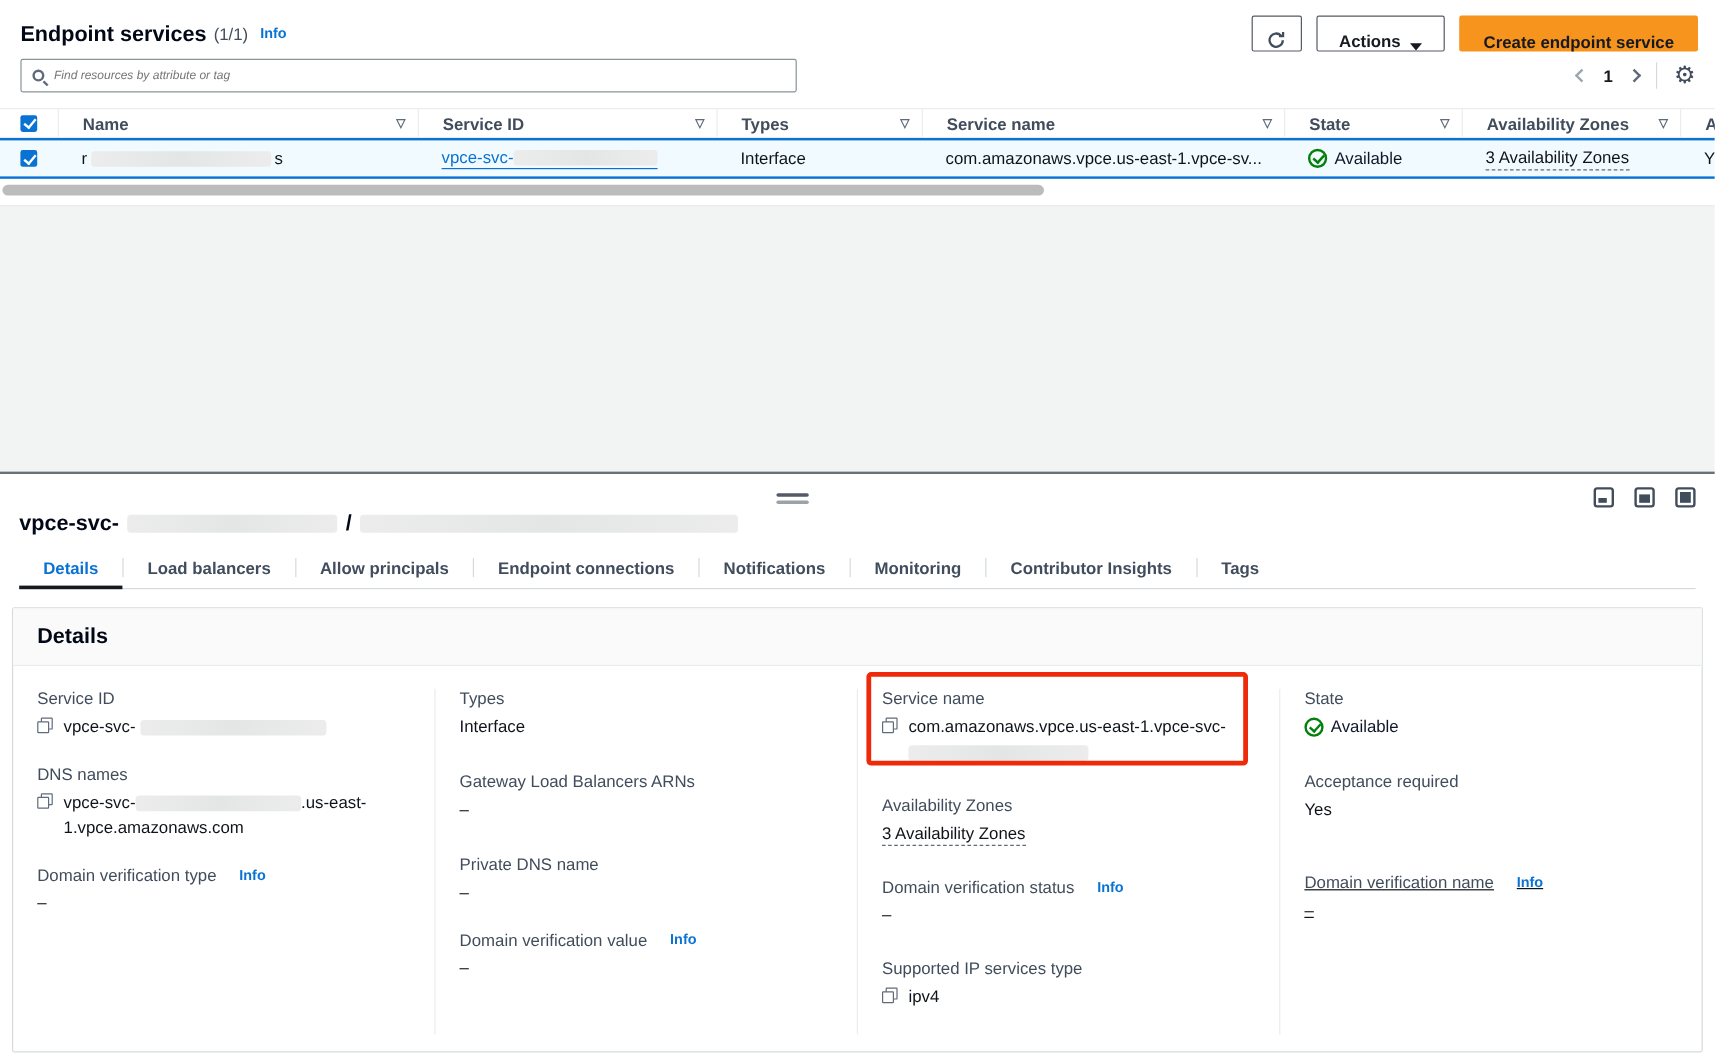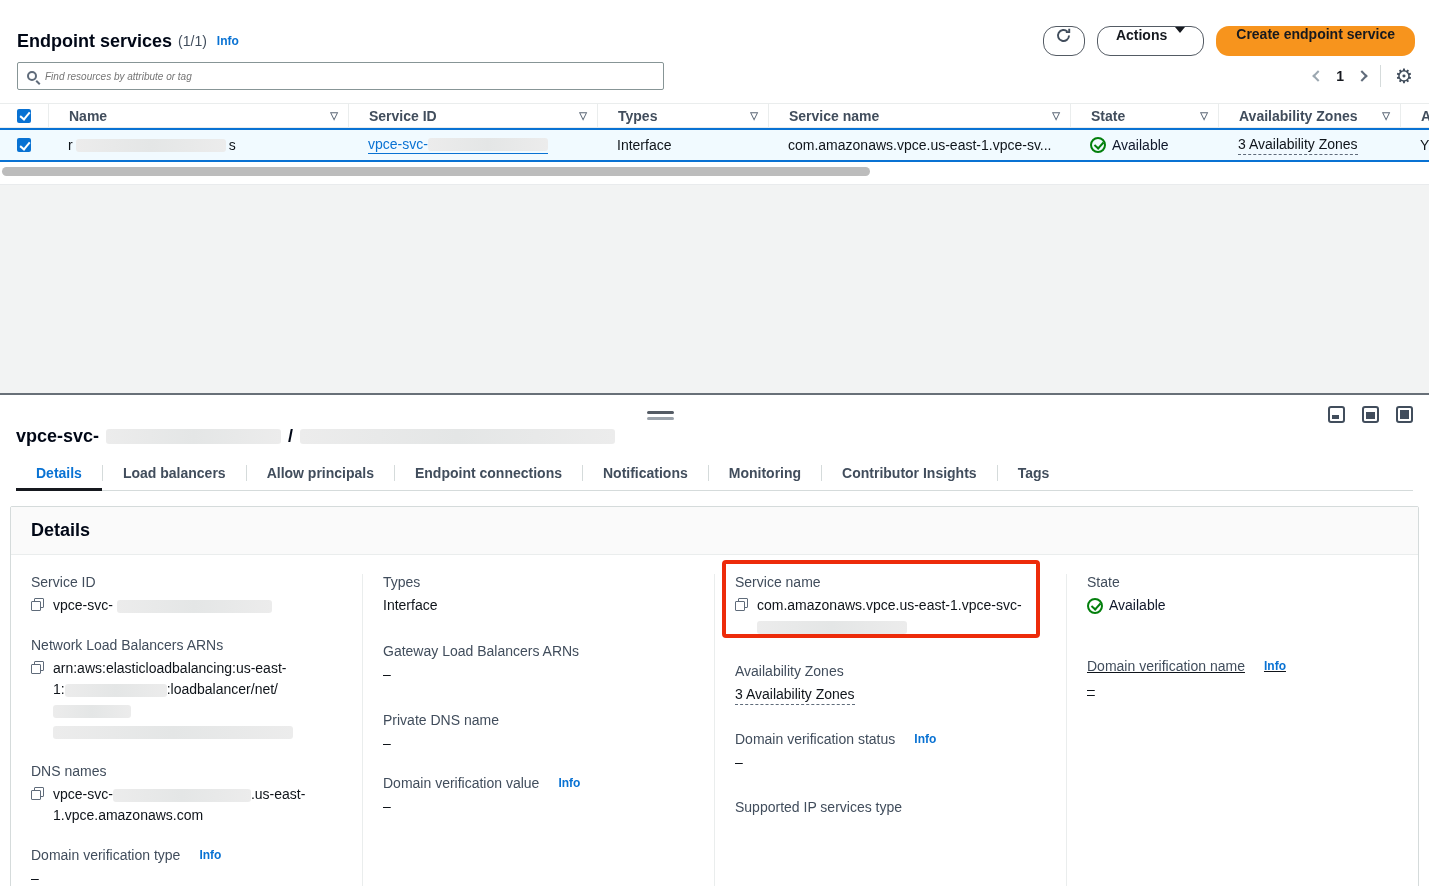--- a/index.html
+++ b/index.html
@@ -1,27 +1,27 @@
 <!DOCTYPE html>
 <html><head>
 <meta charset="utf-8">
 <style>
   * { box-sizing: border-box; margin: 0; padding: 0; }
   html,body { width:1429px; height:886px; overflow:hidden; background:#fff;
     font-family:"Liberation Sans", sans-serif; color:#0f141a; font-size:14px; }
 
   
   .top { height:393px; display:flex; flex-direction:column; background:#fff; }
-  .header-row { display:flex; align-items:center; padding:26px 14px 4px 17px; }
+  .header-row { display:flex; align-items:center; padding:13px 14px 4px 17px; }
   .page-title { font-size:18px; font-weight:bold; color:#000716; }
   .page-count { font-size:14px; font-weight:normal; color:#414d5c; margin-left:6px; }
   .info-link { color:#0972d3; font-size:12px; font-weight:bold; margin-left:10px; cursor:pointer; }
   .header-actions { margin-left:auto; display:flex; gap:12px; align-items:center; }
-  .btn { height:30px; border:1px solid #545b64; border-radius:13px; background:#fff;
-    font-weight:bold; font-size:14px; color:#16191f; display:flex; align-items:flex-start;
+  .btn { height:30px; border:1px solid #545b64; border-radius:2px; background:#fff;
+    font-weight:bold; font-size:14px; color:#16191f; display:flex; align-items:flex-end;
     justify-content:center; gap:8px; cursor:pointer; font-family:inherit; }
   .btn.icon-only { width:42px; }
   .btn.secondary { padding:0 18px; }
   .btn.primary { border:none; background:#f7941d; color:#16191f; padding:0 20px; }
   .caret-down { width:0; height:0; border-left:5px solid transparent; border-right:5px solid transparent; border-top:6px solid #16191f; }
 
   .search-row { display:flex; align-items:center; padding:2px 16px 0 17px; }
   .search-box { width:647px; height:28px; border:1px solid #879596; border-radius:2px;
     display:flex; align-items:center; padding:0 9px; gap:8px; background:#fff; }
   .search-icon { width:10px; height:10px; border:2px solid #5f6b7a; border-radius:50%; position:relative; flex:none; }
@@ -276,31 +276,20 @@
           <div class="lbl">Service ID</div>
           <div class="val val-row">
             <span class="copy-icon"></span>
             <span>
               <span>vpce-svc-</span>
               <span class="redact" style="width:155px;"></span>
             </span>
           </div>
         </div>
         <div class="field">
-          <div class="lbl">Network Load Balancers ARNs</div>
-          <div class="val val-row">
-            <span class="copy-icon"></span>
-            <span>
-              <span>arn:aws:elasticloadbalancing:us-east-</span><br>
-              <span>1:</span><span class="redact" style="width:102px;"></span><span>:loadbalancer/net/</span><span class="redact" style="width:78px;"></span><br>
-              <span class="redact" style="width:240px;"></span>
-            </span>
-          </div>
-        </div>
-        <div class="field">
           <div class="lbl">DNS names</div>
           <div class="val val-row">
             <span class="copy-icon"></span>
             <span>
               <span>vpce-svc-</span><span class="redact" style="width:138px;"></span><span>.us-east-1.vpce.amazonaws.com</span>
             </span>
           </div>
         </div>
         <div class="field">
           <div class="lbl">
@@ -350,33 +339,41 @@
         </div>
         <div class="field" style="margin-top:26px;">
           <div class="lbl">
             <span>Domain verification status</span>
             <span class="info-link">Info</span>
           </div>
           <div class="val">–</div>
         </div>
         <div class="field" style="margin-top:26px;">
           <div class="lbl">Supported IP services type</div>
+          <div class="val val-row">
+            <span class="copy-icon"></span>
+            <span>ipv4</span>
+          </div>
         </div>
       </div>
 
       <div class="col">
         <div class="field">
           <div class="lbl">State</div>
           <div class="val">
             <span class="state-ok">
               <span class="check-icon"></span>
               <span>Available</span>
             </span>
           </div>
         </div>
+        <div class="field" style="margin-top:27px;">
+          <div class="lbl">Acceptance required</div>
+          <div class="val">Yes</div>
+        </div>
         <div class="field" style="margin-top:42px;text-decoration:underline;">
           <div class="lbl">
             <span>Domain verification name</span>
             <span class="info-link">Info</span>
           </div>
           <div class="val">–</div>
         </div>
       </div>
 
     </div>

